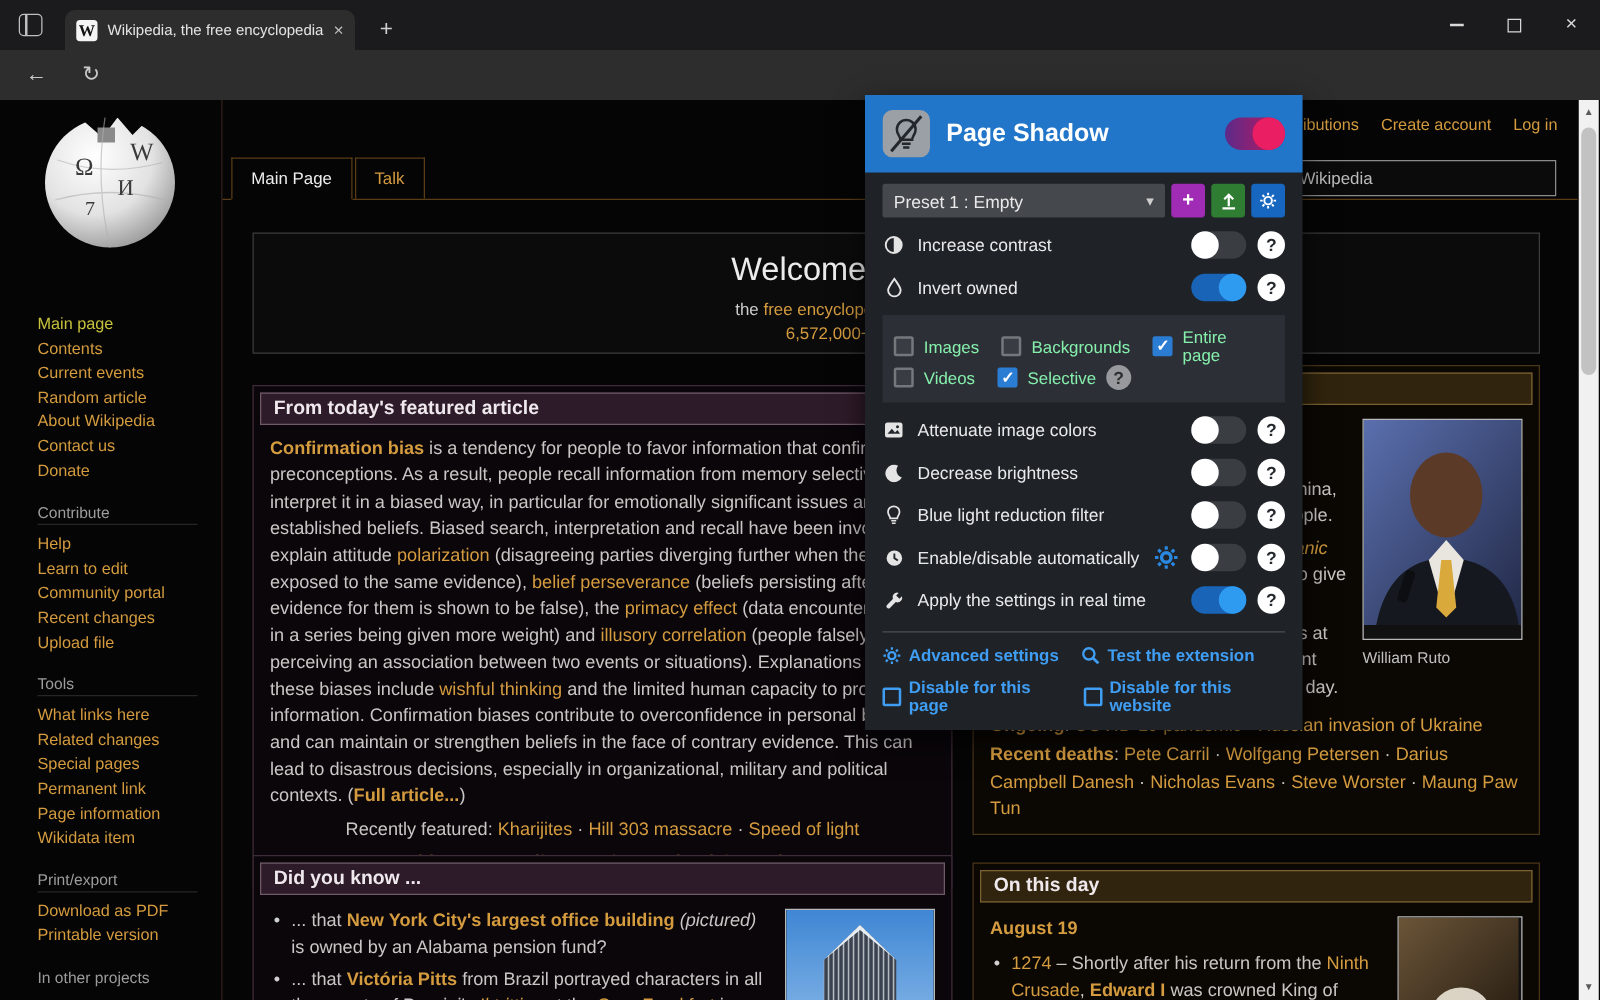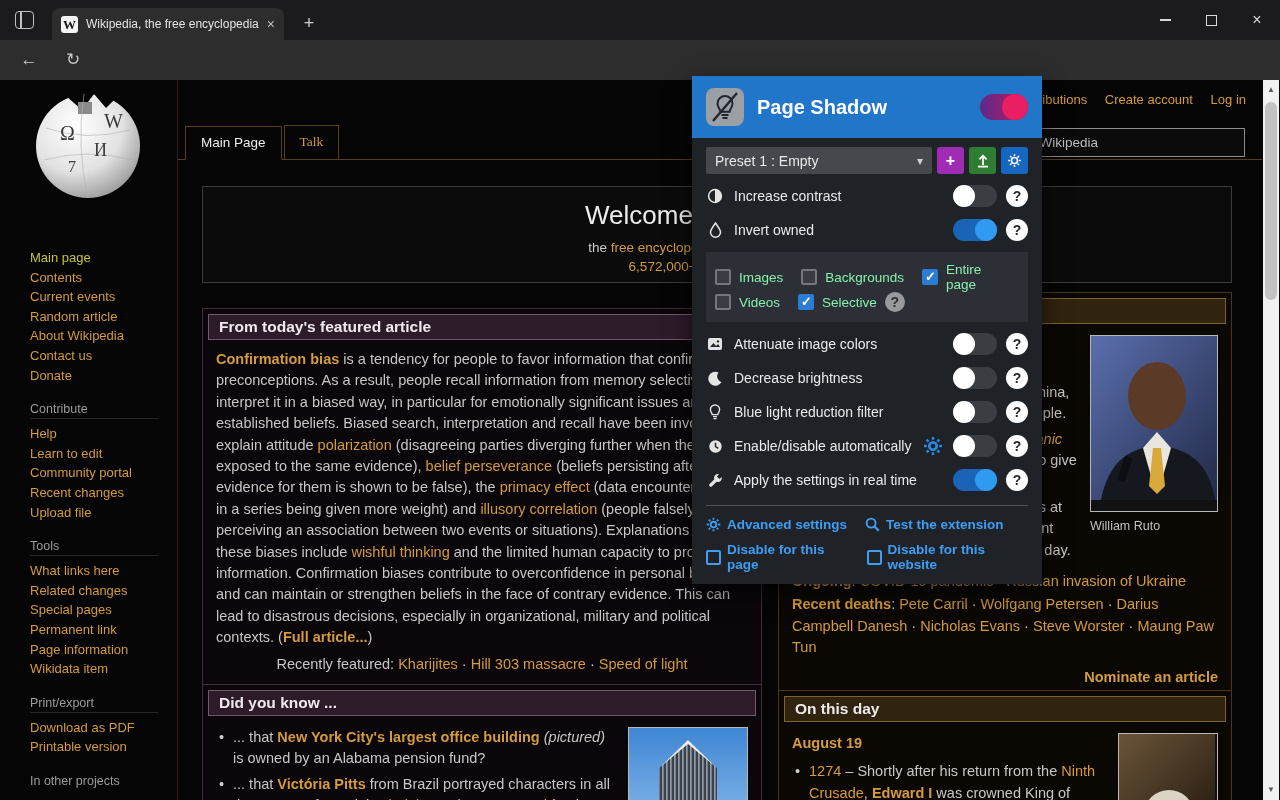--- a/index.html
+++ b/index.html
@@ -51,21 +51,21 @@
   .snav a.alt { color:#c8c23c; }
   .shead { margin:17px 0 5px; font-size:12.5px; color:#9c9c9c; width:128px; border-bottom:1px solid #262626; padding-bottom:2px; }
 
   .personal { position:absolute; top:12px; left:700px; width:546px; text-align:right; font-size:13px; }
   .personal span.lk { margin-left:14px; }
   .searchbox { position:absolute; left:985px; top:48px; width:260px; height:29px; background:#0b0b0b; border:1px solid #8b8b8b; color:#bdbdbd; font-size:13.5px; padding:0 7px; font-family:"Liberation Sans",sans-serif; }
 
   .tabrow { position:absolute; left:178px; top:47px; width:1084px; height:33px; border-bottom:1px solid #5a3c16; display:flex; align-items:flex-end; padding-left:7px; }
   .ptab { font-size:13.5px; padding:8px 15px 9px; }
   .ptab.active { color:#ededed; border:1px solid #5a3c16; border-bottom:1px solid #050505; margin-bottom:-1px; background:#050505; }
-  .ptab.plain { color:#d49b3f; border:1px solid #5a3c16; border-bottom:none; margin-left:2px;font-family:Liberation Serif, serif; }
+  .ptab.plain { color:#d49b3f; border:1px solid #5a3c16; border-bottom:none; margin-left:2px; }
 
   .banner { position:absolute; left:202px; top:106px; width:1030px; height:97px; background:#0b0b0b; border:1px solid #3c3c3c; text-align:center; color:#cccccc; }
   .banner h1 { font-size:26px; font-weight:normal; color:#ececec; margin-top:13px; }
   .banner .l2 { font-size:13.5px; margin-top:9px; }
   .banner .l3 { font-size:13.5px; margin-top:4px; }
 
   .wbox { position:absolute; background:#0a060a; border:1px solid #3f2c3a; padding:5px 5px 8px; }
   .wbox.brown { background:#0b0804; border-color:#4a3517; }
   .boxhead { background:#2e1b29; border:1px solid #6f5a69; padding:3px 10px; font-size:15.5px; font-weight:bold; color:#efe9ee; }
   .wbox.brown .boxhead { background:#31240e; border-color:#7d6233; }
@@ -328,21 +328,20 @@
           <figcaption>William Ruto</figcaption>
         </figure>
         <ul class="wul">
           <li><span class="lk">William Ruto</span><span> </span><span class="i">(pictured)</span><span> is elected president of </span><span class="lk">Kenya</span><span>.</span></li>
           <li><span class="lk">Floods and mudslides</span><span> in Qinghai, China, lead to a death toll of at least 18 people.</span></li>
           <li><span class="lk">Salman Rushdie</span><span>, author of </span><span class="lk i">The Satanic Verses</span><span>, is stabbed while preparing to give a speech in New York.</span></li>
           <li><span class="lk">A bombing at a mosque</span><span> in Kabul kills at least 21 people, including a prominent cleric, with others injured later in the day.</span></li>
         </ul>
         <div style="margin-top:10px"><span class="lk b">Ongoing</span><span>: </span><span class="lk">COVID-19 pandemic</span><span> · </span><span class="lk">Russian invasion of Ukraine</span></div>
         <div style="margin-top:2px"><span class="lk b">Recent deaths</span><span>: </span><span class="lk">Pete Carril</span><span> · </span><span class="lk">Wolfgang Petersen</span><span> · </span><span class="lk">Darius Campbell Danesh</span><span> · </span><span class="lk">Nicholas Evans</span><span> · </span><span class="lk">Steve Worster</span><span> · </span><span class="lk">Maung Paw Tun</span></div>
-        <div class="boldline"><span class="lk">Nominate an article</span></div>
       </div>
     </div>
 
     <div class="wbox brown" style="left:778px;top:610px;width:454px;height:140px;">
       <div class="boxhead">On this day</div>
       <div class="boxbody">
         <figure class="fr" style="width:100px">
           <div class="imgframe">
             <svg width="96" height="92" viewBox="0 0 96 92">
               <defs>

